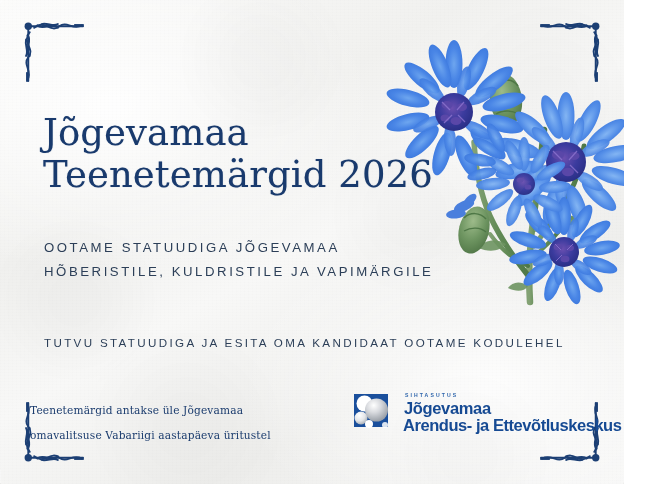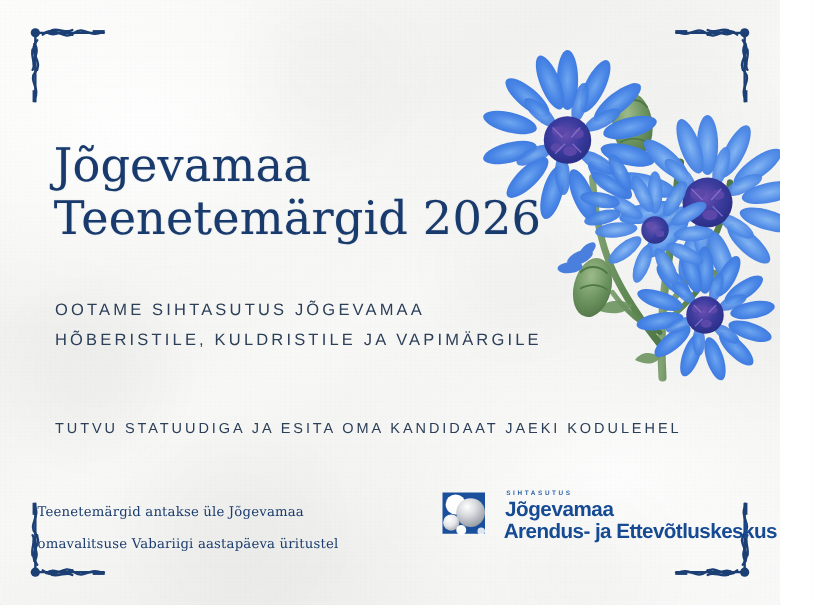--- a/index.html
+++ b/index.html
@@ -451,23 +451,23 @@
     <g fill="url(#petalA)" opacity="0.95" transform="translate(124,122)">
       <ellipse cx="-14" cy="-8" rx="6" ry="17" transform="rotate(-58 -14 -8)"></ellipse>
       <ellipse cx="-6" cy="-18" rx="6" ry="16" transform="rotate(-28 -6 -18)"></ellipse>
       <ellipse cx="-22" cy="4" rx="6" ry="16" transform="rotate(-80 -22 4)"></ellipse>
       <ellipse cx="-20" cy="18" rx="5.5" ry="15" transform="rotate(-104 -20 18)"></ellipse>
     </g>
   </svg>
 
   <div class="title">Jõgevamaa
 Teenetemärgid 2026</div>
-  <div class="subtitle">OOTAME SIHTASUTUS JÕGEVAMAA
+  <div class="subtitle">OOTAME STATUUDIGA JÕGEVAMAA
 HÕBERISTILE, KULDRISTILE JA VAPIMÄRGILE</div>
-  <div class="cta">TUTVU STATUUDIGA JA ESITA OMA KANDIDAAT JAEKI KODULEHEL</div>
+  <div class="cta">TUTVU STATUUDIGA JA ESITA OMA KANDIDAAT OOTAME KODULEHEL</div>
   <div class="footnote">Teenetemärgid antakse üle Jõgevamaa
 omavalitsuse Vabariigi aastapäeva üritustel</div>
 
   <div class="logo">
     <svg class="logo-mark" viewBox="0 0 44 44">
       <defs>
         <radialGradient id="sphereBig" cx="38%" cy="30%" r="70%">
           <stop offset="0%" stop-color="#ffffff"></stop>
           <stop offset="45%" stop-color="#d8dade"></stop>
           <stop offset="100%" stop-color="#9aa0a8"></stop>

